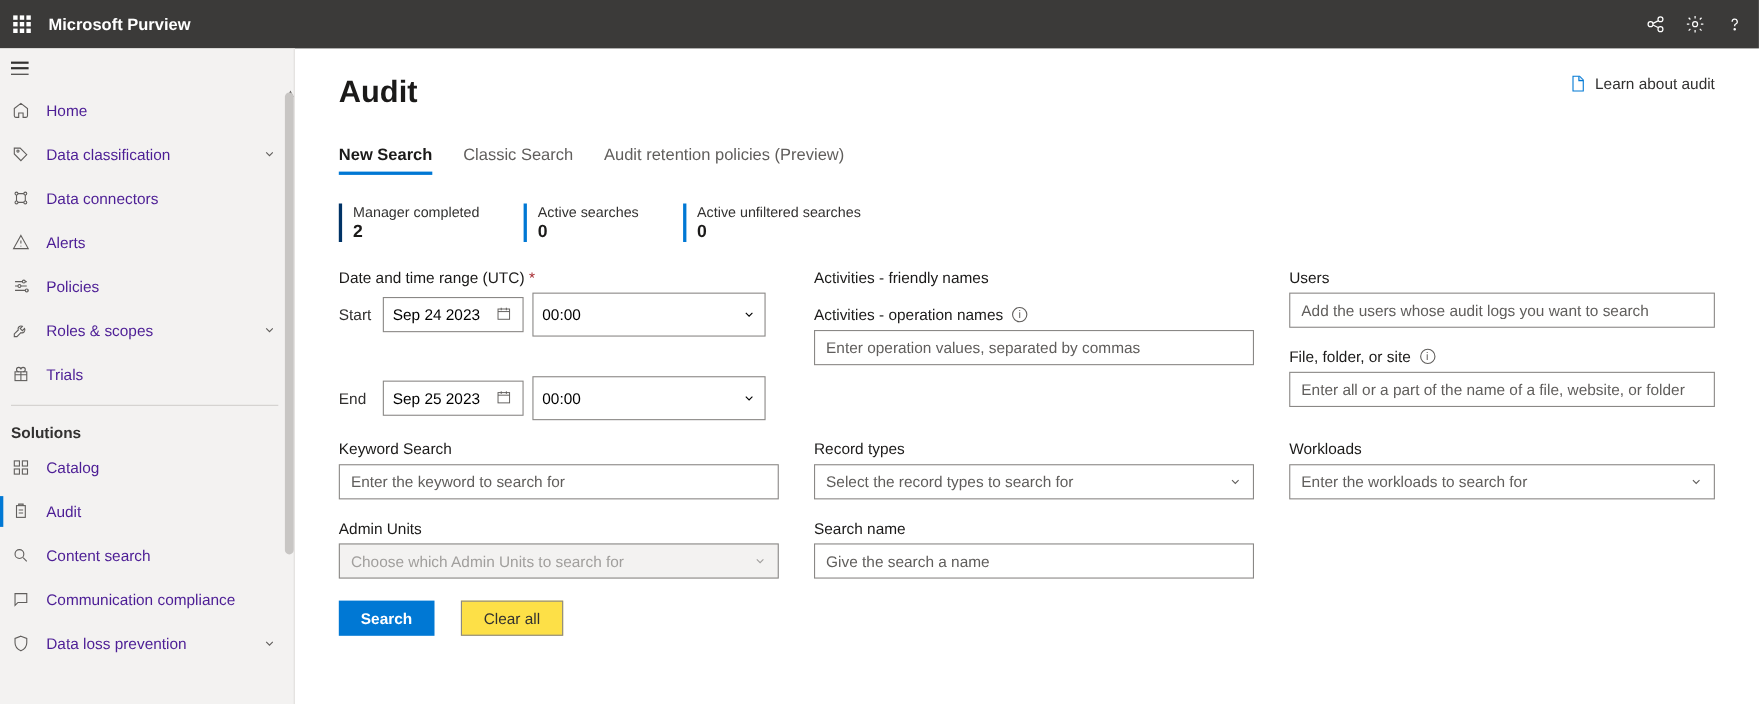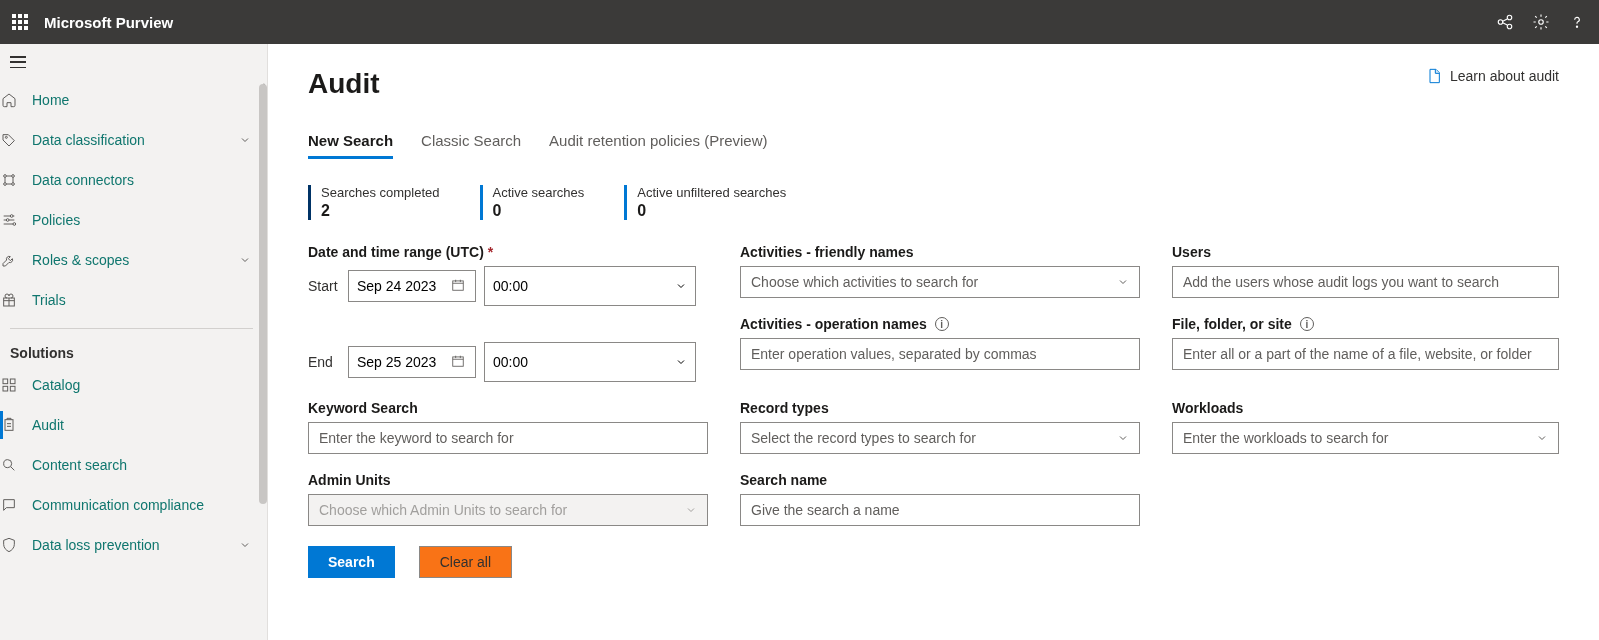--- a/index.html
+++ b/index.html
@@ -16,21 +16,21 @@
 
 
 .body-row { display: flex; height: calc(640px - 44px); }
 
 
 .sidebar { width: 268px; background: #f3f2f1; border-right: 1px solid #e1dfdd; display: flex; flex-direction: column; position: relative; }
 .sidebar-collapse { height: 36px; display: flex; align-items: center; padding-left: 10px; cursor: pointer; }
 .hamburger { width: 16px; height: 12px; display: flex; flex-direction: column; justify-content: space-between; }
 .hamburger span { height: 1.5px; background: #323130; }
 .nav { flex: 1; overflow-y: auto; padding-right: 4px; }
-.nav-item { height: 40px; display: flex; align-items: center; gap: 14px; cursor: pointer; color: #0f766e; font-size: 14px; position: relative; }
+.nav-item { height: 40px; display: flex; align-items: center; padding-left: 10px; gap: 14px; cursor: pointer; color: #4c1d95; font-size: 14px; position: relative; }
 .nav-item .icon { width: 18px; height: 18px; display: flex; align-items: center; justify-content: center; color: #605e5c; }
 .nav-item .chev { margin-left: auto; margin-right: 12px; color: #605e5c; }
 .nav-item.active::before { content: ""; position: absolute; left: 0; top: 6px; bottom: 6px; width: 3px; background: #0078d4; }
 .nav-sep { height: 1px; background: #d2d0ce; margin: 8px 10px; }
 .nav-heading { padding: 8px 10px 4px 10px; font-size: 14px; font-weight: 600; color: #323130; }
 .scroll-indicator { position: absolute; right: 0; top: 40px; width: 8px; background: #c8c6c4; height: 420px; border-radius: 4px; }
 .scroll-arrow { position: absolute; right: -2px; top: 36px; font-size: 10px; color: #605e5c; }
 
 
 .main { flex: 1; padding: 24px 40px 0 40px; overflow: auto; }
@@ -45,38 +45,38 @@
 .tab.active::after { content: ""; position: absolute; left: 0; right: 0; bottom: -2px; height: 3px; background: #0078d4; }
 
 .stats { display: flex; gap: 40px; margin-top: 28px; }
 .stat { padding-left: 10px; border-left: 3px solid; }
 .stat.navy { border-color: #003366; }
 .stat.blue { border-color: #0078d4; }
 .stat-label { font-size: 13px; color: #323130; }
 .stat-value { font-size: 16px; font-weight: 700; color: #1b1a19; margin-top: 2px; }
 
 .form { display: grid; grid-template-columns: 400px 400px 1fr; column-gap: 32px; row-gap: 18px; margin-top: 24px; }
-.field-label { font-size: 14px; font-weight: 700; color: #1b1a19; margin-bottom: 6px; display: flex; align-items: center; gap: 4px; }
+.field-label { font-size: 14px; font-weight: 400; color: #1b1a19; margin-bottom: 6px; display: flex; align-items: center; gap: 4px; }
 .required { color: #a4262c; }
 .info-icon { width: 14px; height: 14px; border: 1px solid #605e5c; border-radius: 50%; display: inline-flex; align-items: center; justify-content: center; font-size: 10px; color: #605e5c; margin-left: 4px; }
 
 .input, .select { width: 100%; height: 32px; border: 1px solid #8a8886; background: #fff; padding: 0 10px; font-size: 14px; color: #323130; }
 .input::placeholder { color: #605e5c; }
 .select { display: flex; align-items: center; justify-content: space-between; cursor: pointer; color: #605e5c; }
 .select.disabled { background: #f3f2f1; color: #a19f9d; cursor: default; }
 
 .dt-row { display: flex; align-items: center; gap: 8px; }
 .dt-row .lbl { width: 32px; font-size: 14px; color: #323130; }
 .date-box { width: 128px; height: 32px; border: 1px solid #8a8886; display: flex; align-items: center; justify-content: space-between; padding: 0 8px; font-size: 14px; cursor: pointer; }
 .time-box { width: 212px; height: 40px; border: 1px solid #8a8886; display: flex; align-items: center; justify-content: space-between; padding: 0 8px; font-size: 14px; cursor: pointer; }
 .cal-icon { width: 16px; height: 16px; color: #605e5c; }
 
 .actions { margin-top: 20px; display: flex; gap: 24px; }
 .btn-primary { background: #0078d4; color: #fff; border: none; height: 32px; padding: 0 20px; font-size: 14px; font-weight: 600; cursor: pointer; }
-.btn-secondary { background: #f97316; color: #323130; border: 1px solid #8a8886; height: 32px; padding: 0 20px; font-size: 14px; cursor: pointer; }
+.btn-secondary { background: #fde047; color: #323130; border: 1px solid #8a8886; height: 32px; padding: 0 20px; font-size: 14px; cursor: pointer; }
 
 svg { display: block; }
 </style>
 </head>
 <body>
 
 <div class="topbar">
   <div class="topbar-left">
     <div class="waffle-icon">
       <span></span>
@@ -159,20 +159,29 @@
               <circle cx="6" cy="6" r="2"></circle>
               <circle cx="18" cy="6" r="2"></circle>
               <circle cx="6" cy="18" r="2"></circle>
               <circle cx="18" cy="18" r="2"></circle>
               <path d="M8 6h8M6 8v8M18 8v8M8 18h8"></path>
             </svg>
           </span>
         <span>Data connectors</span>
       </div>
 
+      <div class="nav-item">
+        <span class="icon">
+            <svg width="16" height="16" viewBox="0 0 24 24" fill="none" stroke="currentColor" stroke-width="1.5">
+              <path d="M12 3l10 18H2z"></path>
+              <path d="M12 10v4M12 17v1"></path>
+            </svg>
+          </span>
+        <span>Alerts</span>
+      </div>
 
       <div class="nav-item">
         <span class="icon">
             <svg width="16" height="16" viewBox="0 0 24 24" fill="none" stroke="currentColor" stroke-width="1.5">
               <path d="M4 6h10M18 6h2M4 12h4M12 12h8M4 18h14M22 18h-1"></path>
               <circle cx="16" cy="6" r="2"></circle>
               <circle cx="10" cy="12" r="2"></circle>
               <circle cx="20" cy="18" r="2"></circle>
             </svg>
           </span>
@@ -280,21 +289,21 @@
     </div>
 
     <div class="tabs">
       <div class="tab active">New Search</div>
       <div class="tab">Classic Search</div>
       <div class="tab">Audit retention policies (Preview)</div>
     </div>
 
     <div class="stats">
       <div class="stat navy">
-        <div class="stat-label">Searches completed</div>
+        <div class="stat-label">Manager completed</div>
         <div class="stat-value">2</div>
       </div>
       <div class="stat blue">
         <div class="stat-label">Active searches</div>
         <div class="stat-value">0</div>
       </div>
       <div class="stat blue">
         <div class="stat-label">Active unfiltered searches</div>
         <div class="stat-value">0</div>
       </div>
@@ -344,28 +353,20 @@
                 <svg width="12" height="12" viewBox="0 0 24 24" fill="none" stroke="currentColor" stroke-width="2">
                   <path d="M6 9l6 6 6-6"></path>
                 </svg>
               </span>
           </div>
         </div>
       </div>
 
       <div>
         <div class="field-label">Activities - friendly names</div>
-        <div class="select">
-          <span>Choose which activities to search for</span>
-          <span>
-              <svg width="12" height="12" viewBox="0 0 24 24" fill="none" stroke="currentColor" stroke-width="2">
-                <path d="M6 9l6 6 6-6"></path>
-              </svg>
-            </span>
-        </div>
         <div class="field-label" style="margin-top:18px;">
           <span>Activities - operation names</span>
           <span class="info-icon">i</span>
         </div>
         <input class="input" placeholder="Enter operation values, separated by commas" style="">
       </div>
 
       <div>
         <div class="field-label">Users</div>
         <input class="input" placeholder="Add the users whose audit logs you want to search" style="">

